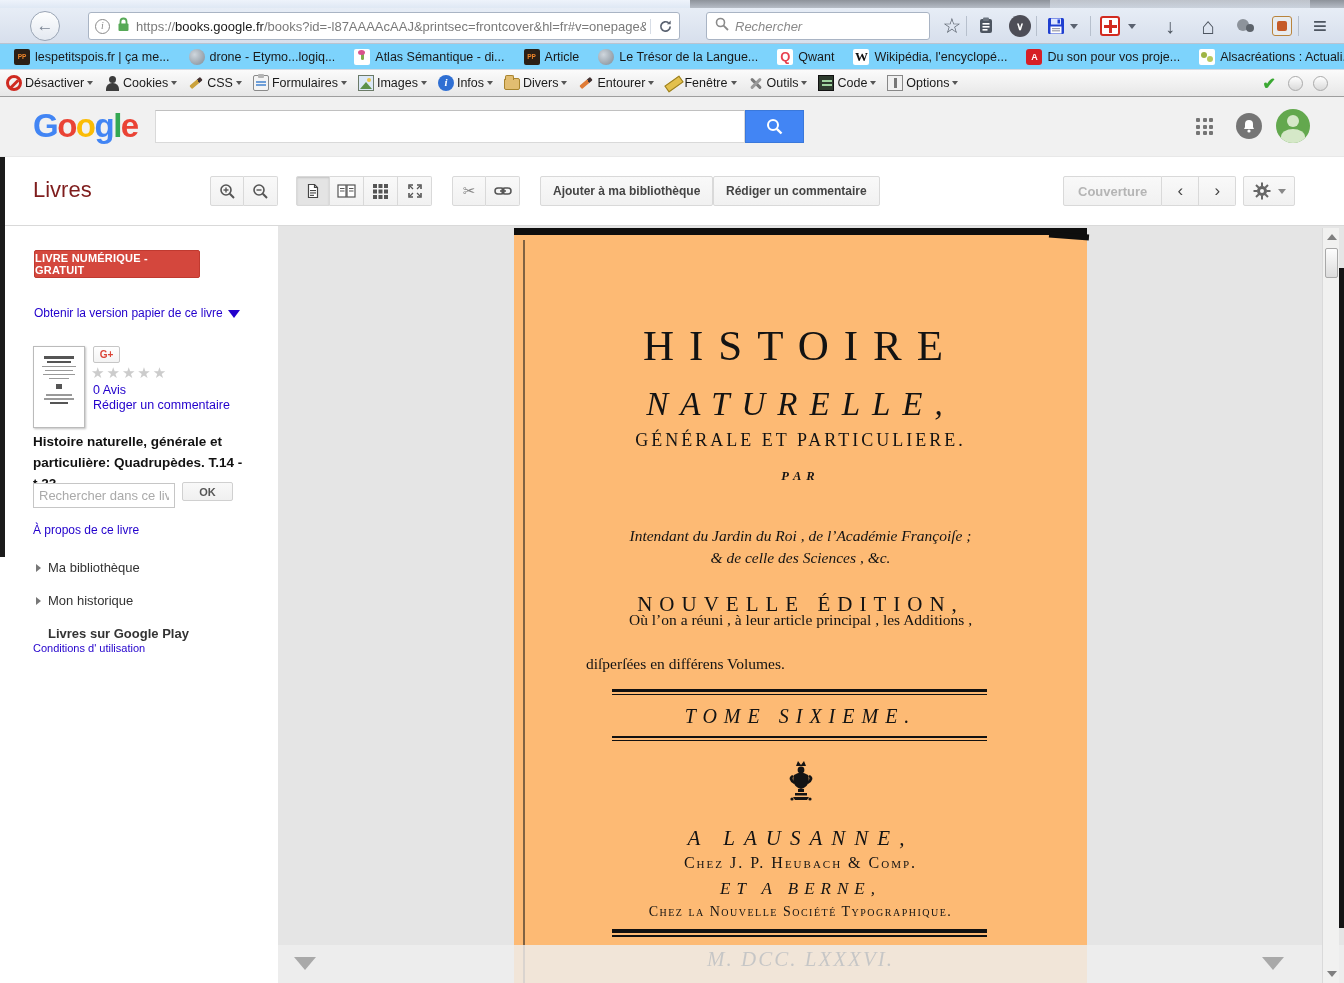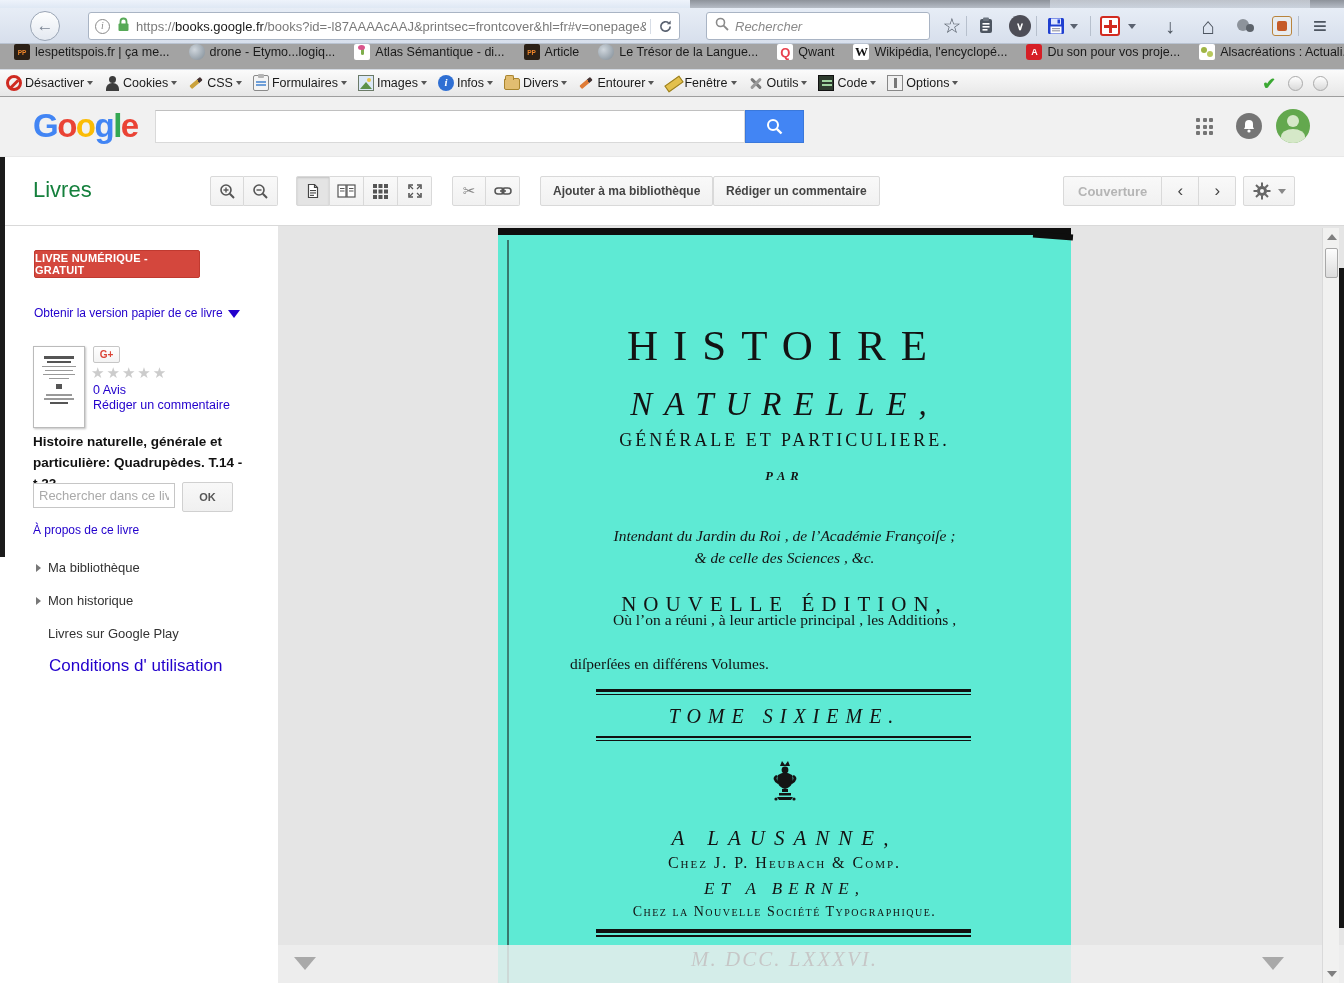--- a/index.html
+++ b/index.html
@@ -32,21 +32,21 @@
   .addon-red:before { content:""; position:absolute; left:7px; top:2px; width:3px; height:13px; background:#d22b20; }
   .addon-red:after  { content:""; position:absolute; left:2px; top:7px; width:13px; height:3px; background:#d22b20; }
   .ghostery { position:relative; width:22px; height:22px; }
   .ghostery i { position:absolute; border-radius:50%; background:#8d939b; }
   .ghostery i:nth-child(1){ left:2px; top:4px; width:12px; height:12px; }
   .ghostery i:nth-child(2){ left:11px; top:9px; width:8px; height:8px; background:#5d636b; }
   .addon-orange { width:20px; height:20px; border-radius:3px; background:#e8ecef; border:1px solid #b9843c; position:relative; }
   .addon-orange:before { content:""; position:absolute; left:4px; top:4px; width:10px; height:10px; background:#c55b28; border-radius:2px; }
 
   
-  #bm-bar { left:0; top:44px; width:1344px; height:26px; background:#a3a3a3; border-bottom:1px solid #d4dae3; display:flex; align-items:flex-start; padding:0 14px; }
+  #bm-bar { left:0; top:44px; width:1344px; height:26px; background:#7dd3fc; border-bottom:1px solid #d4dae3; display:flex; align-items:center; padding:0 14px; }
   .bm { display:flex; align-items:center; margin-right:19px; font-size:12.5px; color:#1a1a1a; white-space:nowrap; }
   .fav { width:16px; height:16px; margin-right:5px; flex:0 0 auto; display:flex; align-items:center; justify-content:center; border-radius:2px; font-weight:bold; }
   .fav-pp { background:#2b2016; color:#f0862a; font-size:6.5px; letter-spacing:0; }
   .fav-globe { background:radial-gradient(circle at 35% 35%, #cfd6dd, #7e8a94); border-radius:50%; }
   .fav-atlas { background:#fff; position:relative; }
   .fav-atlas:before { content:""; position:absolute; left:7px; top:2px; width:3px; height:9px; background:#7fae4c; border-radius:2px; }
   .fav-atlas:after { content:""; position:absolute; left:4px; top:1px; width:7px; height:5px; background:#d9538c; border-radius:50%; }
   .fav-q { background:#fff; color:#e8414f; font-size:13px; font-weight:bold; }
   .fav-w { background:#fff; color:#111; font-family:"Liberation Serif",serif; font-size:13px; font-weight:bold; }
   .fav-red { background:#d61f26; color:#fff; font-size:9px; border-radius:3px; }
@@ -95,21 +95,21 @@
   .g-btn { left:745px; top:13px; width:59px; height:33px; background:#4285f4; border:1px solid #3a78db; display:flex; align-items:center; justify-content:center; }
   .apps-grid { left:1196px; top:118px; width:17px; height:17px; display:grid; grid-template-columns:repeat(3,4px); grid-template-rows:repeat(3,4px); gap:2.5px; }
   .apps-grid i { background:#757575; border-radius:1px; }
   .bell-wrap { left:1236px; top:113px; width:26px; height:26px; border-radius:50%; background:#757575; display:flex; align-items:center; justify-content:center; }
   .avatar { left:1276px; top:109px; width:34px; height:34px; border-radius:50%; background:#63a84e; position:absolute; overflow:hidden; }
   .avatar:before { content:""; position:absolute; left:11px; top:6px; width:12px; height:12px; border-radius:50%; background:#d5e8c8; }
   .avatar:after { content:""; position:absolute; left:5px; top:20px; width:24px; height:16px; border-radius:50% 50% 0 0; background:#d5e8c8; }
 
   
   #books-bar { left:0; top:157px; width:1344px; height:69px; background:#fff; border-bottom:1px solid #d9d9d9; }
-  .product-title { left:33px; top:20px; font-size:22px; color:#15803d; }
+  .product-title { left:33px; top:20px; font-size:22px; color:#7f1d1d; }
   .gb-group { top:19px; display:flex; position:absolute; }
   .gb-btn { height:30px; background:linear-gradient(#f9f9f9,#f1f1f1); border:1px solid #d9d9d9; display:flex; align-items:center; justify-content:center; color:#555; }
   .gb-btn + .gb-btn { border-left:none; }
   .gb-btn.first { border-radius:2px 0 0 2px; } .gb-btn.last { border-radius:0 2px 2px 0; }
   .gb-btn.only { border-radius:2px; }
   .gb-btn.sel { background:#e4e4e4; box-shadow:inset 0 1px 2px rgba(0,0,0,.15); }
   .gb-btn.ic { width:34px; }
   .gb-btn.txt { padding:0 12px; font-size:12px; font-weight:bold; color:#444; border-radius:2px; }
   .gb-btn.disabled-txt { color:#b5b5b5; font-weight:bold; font-size:13px; padding:0 14px; }
   .scissors { font-size:15px; color:#888; }
@@ -125,31 +125,31 @@
   .tri-down-blue { display:inline-block; width:0; height:0; border-left:6px solid transparent; border-right:6px solid transparent; border-top:8px solid #2200cc; margin-left:5px; vertical-align:-1px; }
   .thumb { left:33px; top:120px; width:52px; height:82px; background:#fff; border:1px solid #bbb; box-shadow:1px 1px 2px rgba(0,0,0,.25); padding:6px 5px; }
   .thumb i { display:block; background:#555; margin:2.5px auto; }
   .gplus-btn { left:93px; top:120px; width:27px; height:17px; border:1px solid #c6c6c6; border-radius:2px; background:linear-gradient(#fff,#f3f3f3); color:#db4437; font-size:10px; font-weight:bold; display:flex; align-items:center; justify-content:center; }
   .stars { left:91px; top:138px; color:#ccc; font-size:15px; letter-spacing:2px; }
   .avis-link { left:93px; top:157px; font-size:12.5px; }
   .rediger-link { left:93px; top:172px; font-size:12.5px; }
   .sb-title { left:33px; top:205px; width:225px; font-size:13.5px; font-weight:bold; color:#111; line-height:21px; }
   .sb-search-input { left:33px; top:257px; width:142px; height:25px; border:1px solid #c6c6c6; padding:0 5px; font-size:13px; color:#555; outline:none; font-family:"Liberation Sans",sans-serif; }
   .sb-search-input::placeholder { color:#aaa; }
-  .sb-ok { left:182px; top:256px; width:51px; height:30px; background:linear-gradient(#f8f8f8,#f0f0f0); border:1px solid #d0d0d0; border-radius:2px; font-size:11px; font-weight:bold; color:#555; display:flex; align-items:center; justify-content:center; }
+  .sb-ok { left:182px; top:256px; width:51px; height:19px; background:linear-gradient(#f8f8f8,#f0f0f0); border:1px solid #d0d0d0; border-radius:2px; font-size:11px; font-weight:bold; color:#555; display:flex; align-items:center; justify-content:center; }
   .apropos-link { left:33px; top:297px; font-size:12px; }
   .sb-nav { font-size:13px; color:#333; }
   .tri-right { display:inline-block; width:0; height:0; border-top:4px solid transparent; border-bottom:4px solid transparent; border-left:5px solid #777; margin-right:7px; }
   .mylib { left:36px; top:334px; }
   .myhist { left:36px; top:367px; }
-  .gplay { left:48px; top:400px; }
-  .conditions { left:33px; top:430px; font-size:17px;margin-left:16px; }
-
-  
-  #page { left:220px; top:2px; width:573px; height:755px; background:#5eead4; position:absolute; font-family:"Liberation Serif", serif; color:#131313; }
+  .gplay { left:48px; top:400px;font-weight:bold; }
+  .conditions { left:33px; top:416px; font-size:11px; }
+
+  
+  #page { left:236px; top:2px; width:573px; height:755px; background:#fdba74; position:absolute; font-family:"Liberation Serif", serif; color:#131313; }
   .scan-top { position:absolute; left:0; top:0; width:100%; height:7px; background:#0e0e0e; }
   .scan-top:after { content:""; position:absolute; right:-2px; top:5px; width:40px; height:6px; background:#0e0e0e; transform:rotate(4deg); }
   .scan-left { position:absolute; left:9px; top:12px; bottom:0; width:1.5px; background:#1a1a1a; opacity:.55; }
   .pg-line { position:absolute; left:24px; right:24px; text-align:center; white-space:nowrap; }
   .t-main { top:93px;  font-size:43px; letter-spacing:15px; }
   .t-sub  { top:158px; font-size:33px; font-style:italic; letter-spacing:12px; }
   .t-tag  { top:202px; font-size:18px; letter-spacing:3px; }
   .t-par  { top:241px; font-size:12.5px; font-weight:bold; font-style:italic; letter-spacing:5px; }
   .t-auth { top:265px; font-size:24px; letter-spacing:1.5px; }
   .t-al1  { top:299px; font-size:15.5px; font-style:italic; }

